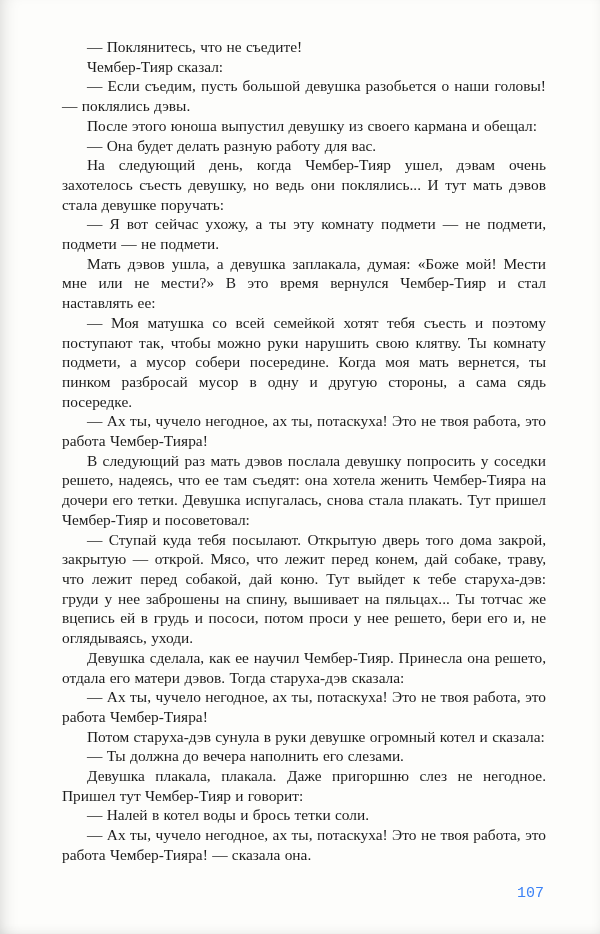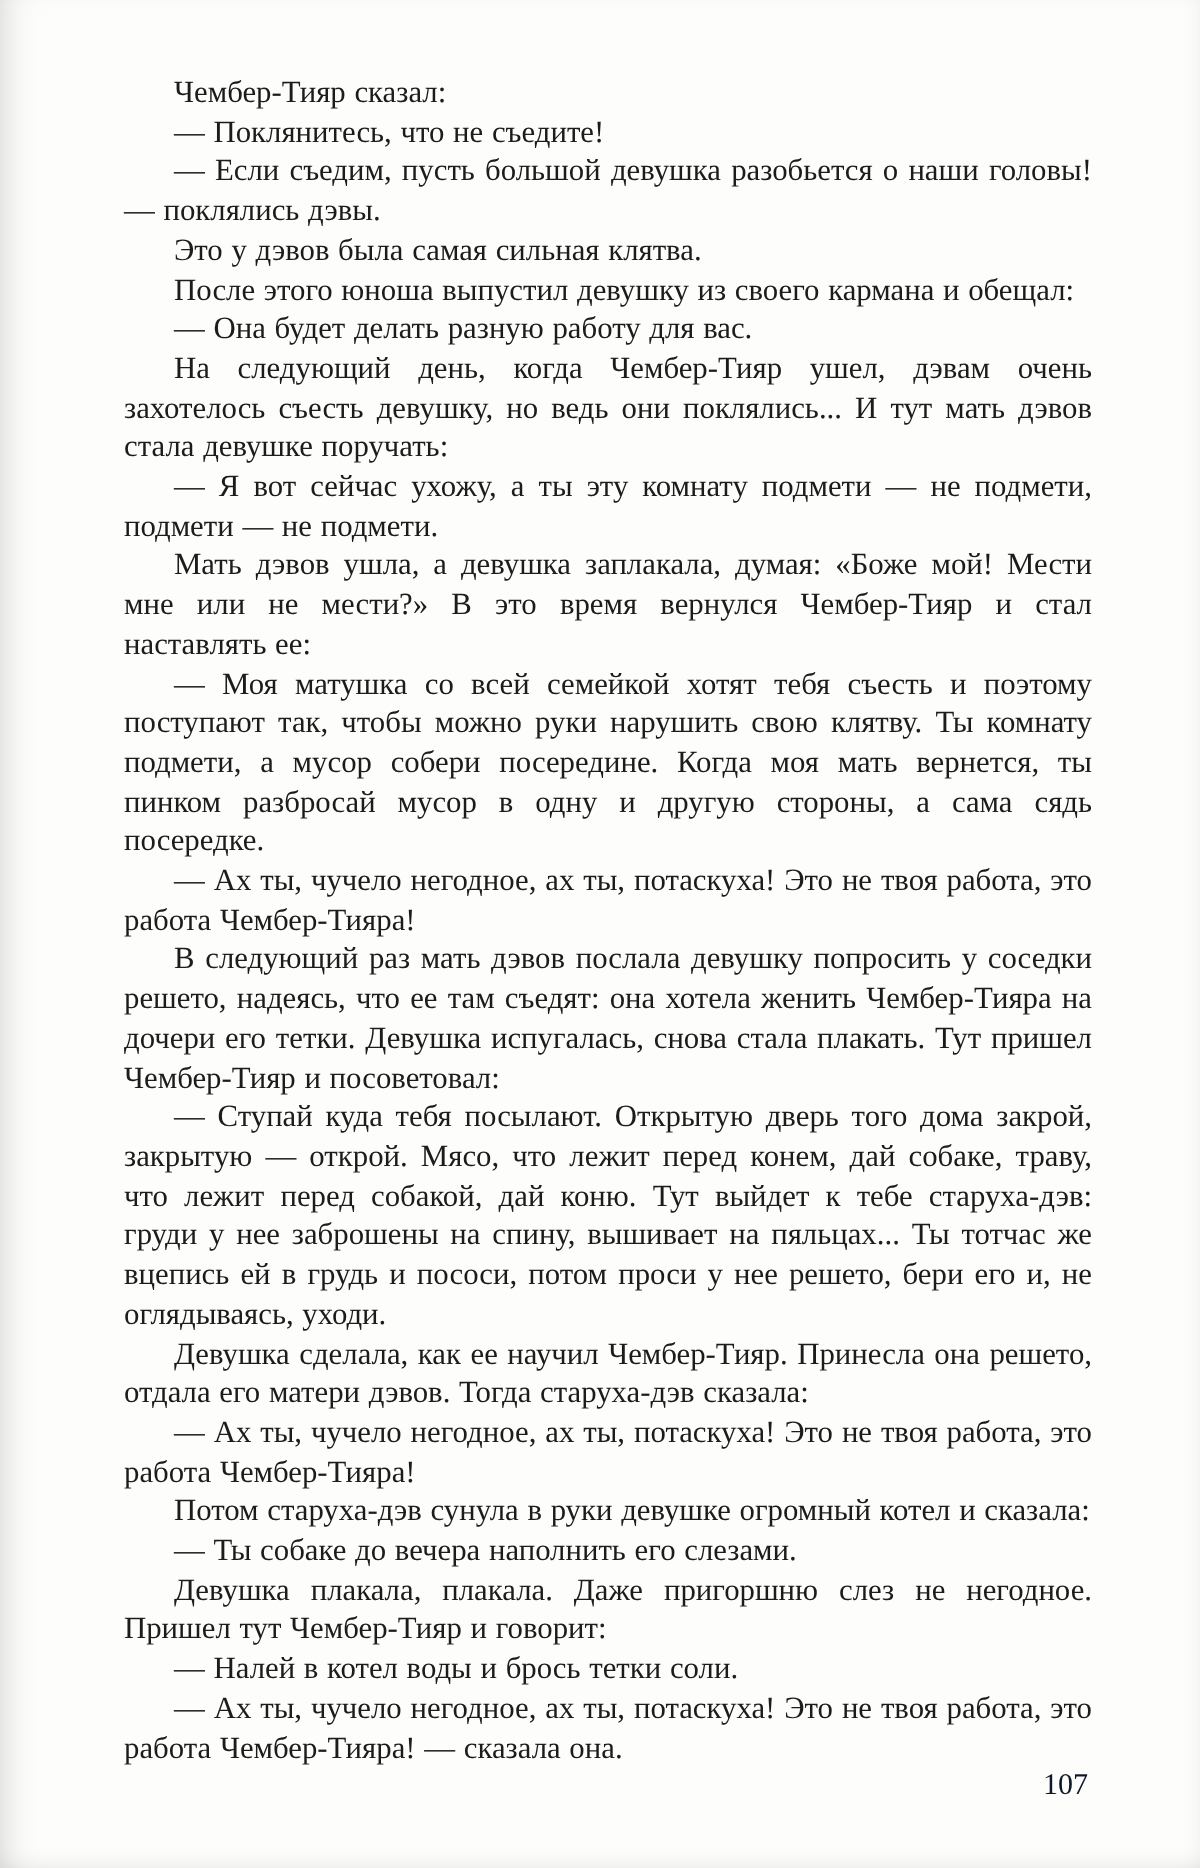--- a/index.html
+++ b/index.html
@@ -33,45 +33,44 @@
   }
   .para {
     margin: 0;
     text-indent: 25px;
     word-spacing: 0.5px;
   }
   .page-number {
     position: absolute;
     right: 56px;
     bottom: 32px;
-    font-family: Liberation Serif, serif;
+    font-family: Liberation Mono, monospace;
     font-size: 15px;
-    color: #0f172a;
+    color: #3b82f6;
   }
 </style>
 </head>
 <body>
 
 <div class="page">
   <div class="text-block">
+      <p class="para">— Поклянитесь, что не съедите!</p>
       <p class="para">Чембер-Тияр сказал:</p>
-      <p class="para">— Поклянитесь, что не съедите!</p>
       <p class="para">— Если съедим, пусть большой девушка разобьется о наши головы! — поклялись дэвы.</p>
-      <p class="para">Это у дэвов была самая сильная клятва.</p>
       <p class="para">После этого юноша выпустил девушку из своего кармана и обещал:</p>
       <p class="para">— Она будет делать разную работу для вас.</p>
       <p class="para">На следующий день, когда Чембер-Тияр ушел, дэвам очень захотелось съесть девушку, но ведь они поклялись... И тут мать дэвов стала девушке поручать:</p>
       <p class="para">— Я вот сейчас ухожу, а ты эту комнату подмети — не подмети, подмети — не подмети.</p>
       <p class="para">Мать дэвов ушла, а девушка заплакала, думая: «Боже мой! Мести мне или не мести?» В это время вернулся Чембер-Тияр и стал наставлять ее:</p>
       <p class="para">— Моя матушка со всей семейкой хотят тебя съесть и поэтому поступают так, чтобы можно руки нарушить свою клятву. Ты комнату подмети, а мусор собери посередине. Когда моя мать вернется, ты пинком разбросай мусор в одну и другую стороны, а сама сядь посередке.</p>
       <p class="para">— Ах ты, чучело негодное, ах ты, потаскуха! Это не твоя работа, это работа Чембер-Тияра!</p>
       <p class="para">В следующий раз мать дэвов послала девушку попросить у соседки решето, надеясь, что ее там съедят: она хотела женить Чембер-Тияра на дочери его тетки. Девушка испугалась, снова стала плакать. Тут пришел Чембер-Тияр и посоветовал:</p>
       <p class="para">— Ступай куда тебя посылают. Открытую дверь того дома закрой, закрытую — открой. Мясо, что лежит перед конем, дай собаке, траву, что лежит перед собакой, дай коню. Тут выйдет к тебе старуха-дэв: груди у нее заброшены на спину, вышивает на пяльцах... Ты тотчас же вцепись ей в грудь и пососи, потом проси у нее решето, бери его и, не оглядываясь, уходи.</p>
       <p class="para">Девушка сделала, как ее научил Чембер-Тияр. Принесла она решето, отдала его матери дэвов. Тогда старуха-дэв сказала:</p>
       <p class="para">— Ах ты, чучело негодное, ах ты, потаскуха! Это не твоя работа, это работа Чембер-Тияра!</p>
       <p class="para">Потом старуха-дэв сунула в руки девушке огромный котел и сказала:</p>
-      <p class="para">— Ты собаке до вечера наполнить его слезами.</p>
+      <p class="para">— Ты должна до вечера наполнить его слезами.</p>
       <p class="para">Девушка плакала, плакала. Даже пригоршню слез не негодное. Пришел тут Чембер-Тияр и говорит:</p>
       <p class="para">— Налей в котел воды и брось тетки соли.</p>
       <p class="para">— Ах ты, чучело негодное, ах ты, потаскуха! Это не твоя работа, это работа Чембер-Тияра! — сказала она.</p>
     </div>
   <div class="page-number">107</div>
 </div>
 
 </body></html>

